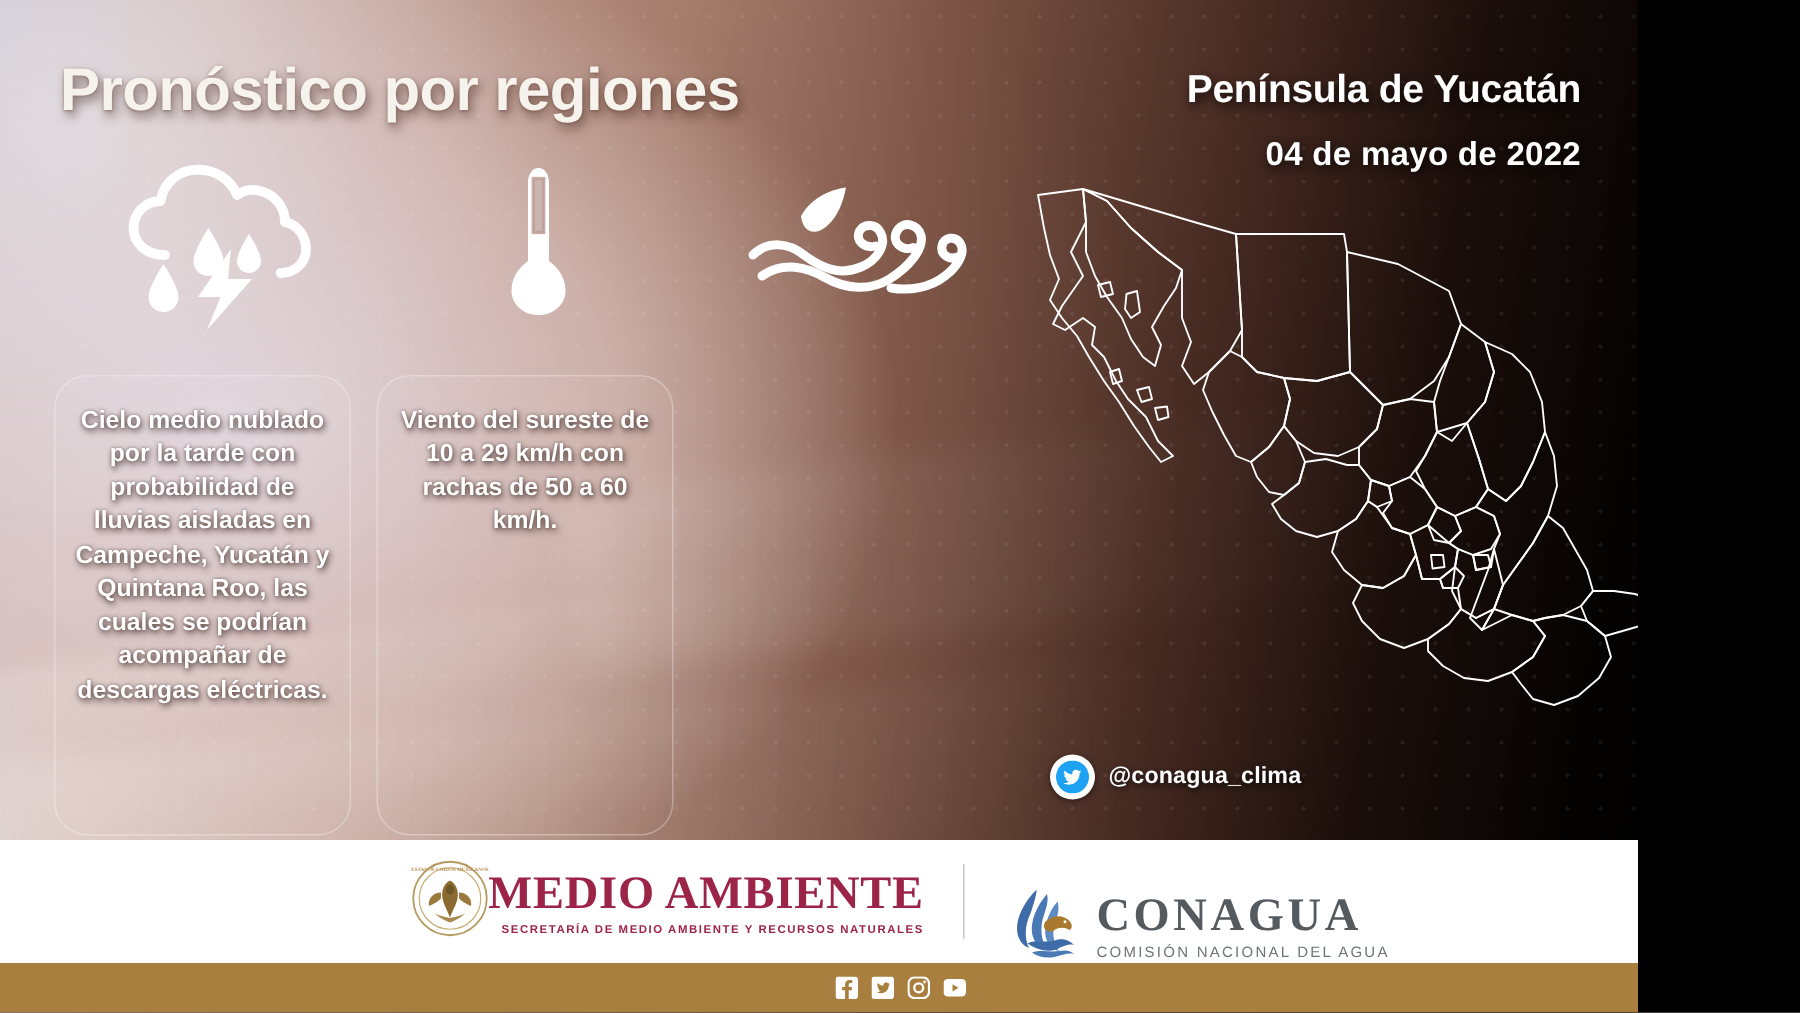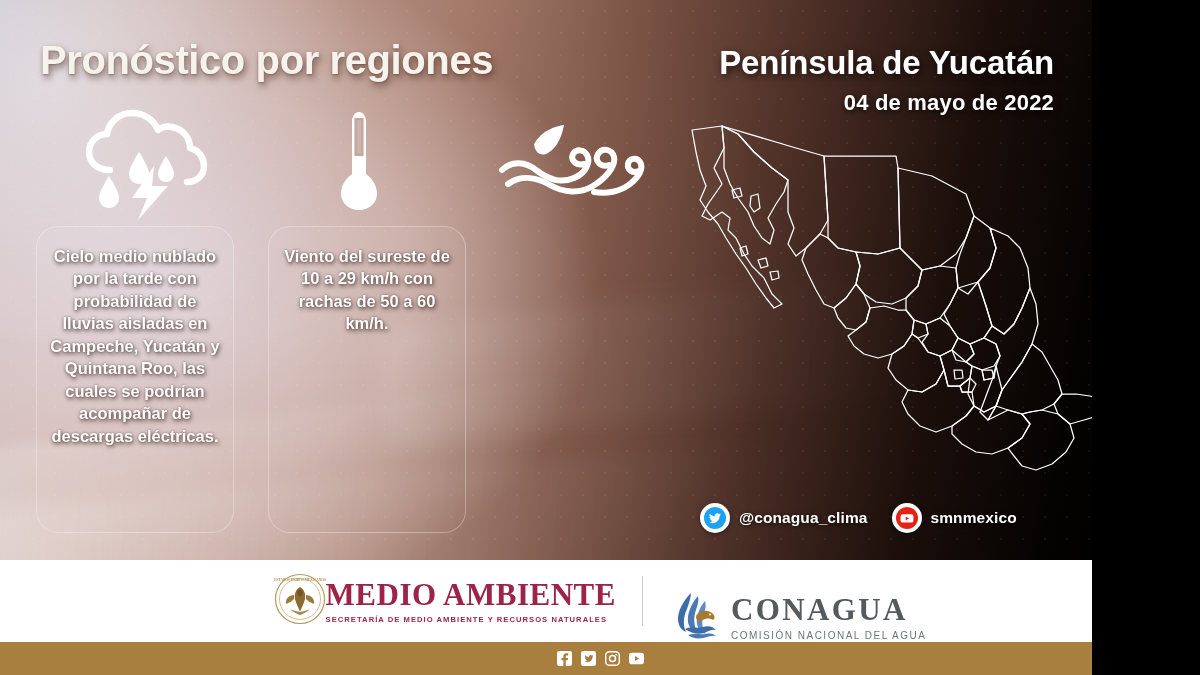--- a/index.html
+++ b/index.html
@@ -45,37 +45,37 @@
   }
 
   
   .title-main {
     position:absolute; left:40px; top:38px;
     font-size:40px; font-weight:bold; color:#f6f2ec; letter-spacing:-0.4px;
     text-shadow:2px 4px 7px rgba(60,30,20,0.55), 0 1px 2px rgba(90,50,35,0.4);
   }
   .title-region {
     position:absolute; right:38px; top:44px;
-    font-size:33px; font-weight:bold; color:#ffffff; letter-spacing:-0.2px;
+    font-size:26px; font-weight:bold; color:#ffffff; letter-spacing:-0.2px;
     text-shadow:2px 3px 8px rgba(0,0,0,0.75);
   }
   .title-date {
     position:absolute; right:38px; top:90px;
     font-size:22px; font-weight:bold; color:#ffffff; letter-spacing:0.2px;
     text-shadow:1px 2px 7px rgba(0,0,0,0.8);
   }
 
   
   .icon-wrap { position:absolute; }
   .icon-rain  { left:82px;  top:108px; }
   .icon-temp  { left:330px; top:110px; }
   .icon-wind  { left:498px; top:122px; }
 
   
-  .cards { position:absolute; left:36px; top:226px; display:flex; gap:34px; }
+  .cards { position:absolute; left:36px; top:250px; display:flex; gap:17px; }
   .card {
     width:198px; height:307px;
     border:1px solid rgba(255,255,255,0.30);
     border-radius:22px;
     background:linear-gradient(170deg, rgba(255,255,255,0.055) 0%, rgba(255,255,255,0.015) 60%, rgba(255,255,255,0.0) 100%);
     padding:18px 12px 10px 12px;
   }
   .card-text {
     font-size:17px; font-weight:bold; line-height:1.36;
     color:#ffffff; text-align:center;
@@ -109,21 +109,21 @@
     background:#ffffff; display:flex; align-items:center; justify-content:center; gap:26px;
   }
   .logo-semarnat { display:flex; align-items:center; }
   .sem-text { display:flex; flex-direction:column; justify-content:center; }
   .sem-title {
     font-family:"Liberation Serif", serif;
     font-size:31px; font-weight:bold; color:#9d2449; letter-spacing:0.5px; line-height:1;
   }
   .sem-sub {
     font-size:7.6px; font-weight:bold; color:#9d2449; letter-spacing:1.05px;
-    margin-top:5px; white-space:nowrap;
+    margin-top:5px; white-space:nowrap;text-align:right;
   }
   .logo-divider { width:1px; height:50px; background:#c9c9c9; }
   .logo-conagua { display:flex; align-items:center; gap:10px;margin-top:32px; }
   .con-text { display:flex; flex-direction:column; justify-content:center; }
   .con-title {
     font-family:"Liberation Serif", serif;
     font-size:31px; font-weight:bold; color:#555a5e; letter-spacing:2.4px; line-height:1;
   }
   .con-sub {
     font-size:10px; font-weight:normal; color:#6e7477; letter-spacing:1.5px;
@@ -265,30 +265,20 @@
 
   <div class="socials">
     <div class="social">
       <span class="social-badge">
         <svg width="22" height="22" viewBox="0 0 24 24">
           <circle cx="12" cy="12" r="12" fill="#1da1f2"></circle>
           <path d="M18.5 8.1c-.5.2-1 .4-1.5.4.6-.3 1-.9 1.2-1.5-.5.3-1.1.5-1.7.7-.5-.5-1.2-.9-2-.9-1.5 0-2.7 1.2-2.7 2.7 0 .2 0 .4.1.6-2.3-.1-4.3-1.2-5.6-2.8-.2.4-.4.9-.4 1.4 0 .9.5 1.7 1.2 2.2-.4 0-.8-.1-1.2-.3 0 1.3.9 2.4 2.2 2.7-.2.1-.5.1-.7.1-.2 0-.4 0-.5-.1.4 1.1 1.4 1.9 2.5 1.9-.9.7-2.1 1.2-3.4 1.2h-.7c1.2.8 2.6 1.2 4.1 1.2 5 0 7.7-4.1 7.7-7.7v-.4c.5-.3 1-.8 1.4-1.4z" fill="#ffffff"></path>
         </svg>
       </span>
       <span class="social-label">@conagua_clima</span>
-    </div>
-    <div class="social">
-      <span class="social-badge">
-        <svg width="22" height="22" viewBox="0 0 24 24">
-          <circle cx="12" cy="12" r="12" fill="#e62117"></circle>
-          <rect x="5" y="8" width="14" height="9" rx="2.4" fill="#ffffff"></rect>
-          <path d="M10.6 10.6 L14.4 12.5 L10.6 14.4 Z" fill="#e62117"></path>
-        </svg>
-      </span>
-      <span class="social-label">smnmexico</span>
     </div>
   </div>
 
   <div class="footer-white">
 
     <div class="logo-semarnat">
       <span>
         <svg width="52" height="52" viewBox="0 0 52 52">
           <circle cx="26" cy="26" r="24.5" fill="none" stroke="#b59a5e" stroke-width="1.2"></circle>
           <circle cx="26" cy="26" r="20.5" fill="none" stroke="#c8ad72" stroke-width="0.8"></circle>

